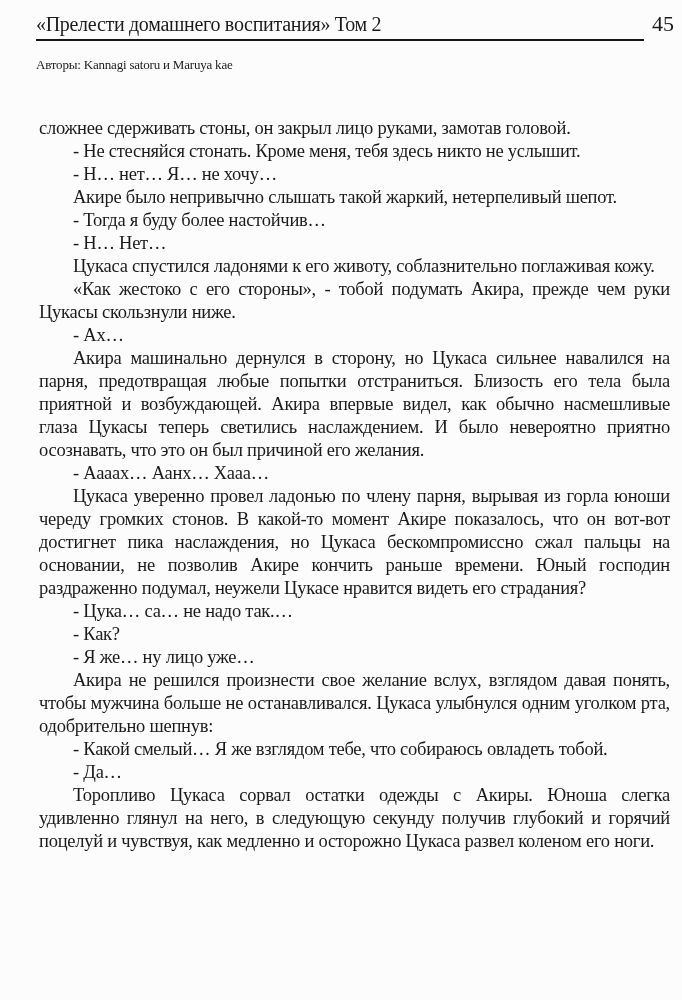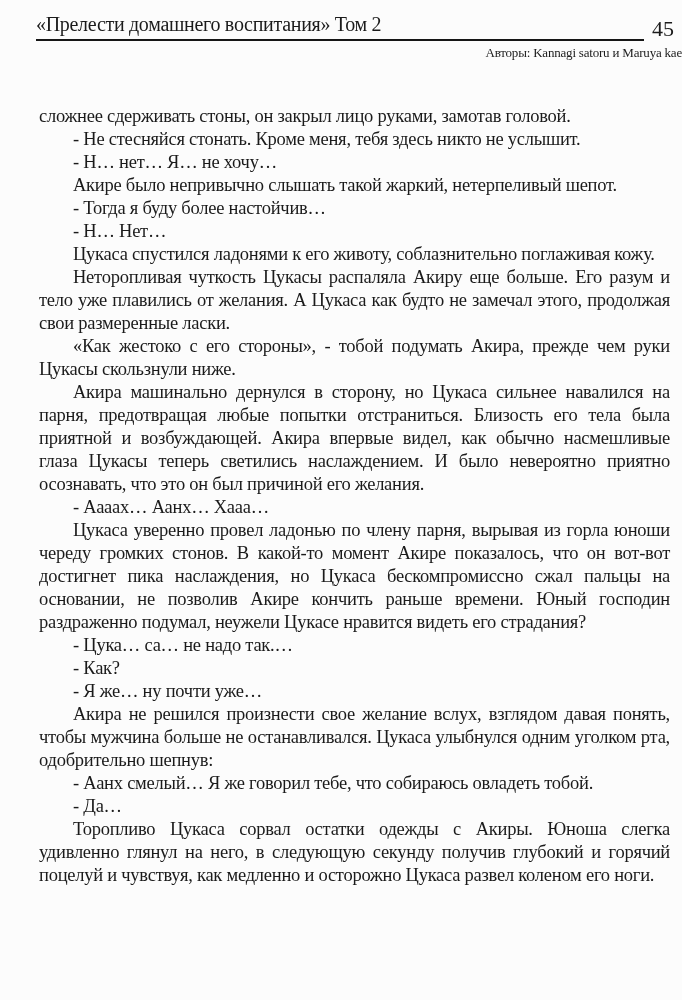--- a/index.html
+++ b/index.html
@@ -12,21 +12,21 @@
     width: 682px;
     height: 1000px;
     background: #fcfcfc;
     overflow: hidden;
     font-family: "Liberation Serif", "DejaVu Serif", serif;
     color: #1b1b1b;
     box-sizing: border-box;
   }
   .header {
     display: flex;
-    align-items: center;
+    align-items: flex-start;
     padding: 13px 6px 0 36px;
   }
   .title-wrap {
     flex: 1;
     border-bottom: 2px solid #161616;
     padding-bottom: 3px;
     white-space: nowrap;
   }
   .title {
     font-size: 20px;
@@ -34,24 +34,23 @@
   }
   .page-number {
     font-size: 22px;
     line-height: 1;
     margin-left: 8px;
     margin-bottom: -4px;
     padding-right: 2px;
   }
   .authors {
     padding-left: 36px;
-    margin-top: 4px;
+    margin-top: 16px;
     font-size: 13px;
     letter-spacing: -0.2px;
-    text-align: right;
   }
   .body-text {
     margin: 44px 12px 0 39px;
     text-align: justify;
     font-size: 18.5px;
     line-height: 23px;
     letter-spacing: -0.25px;
   }
   .para {
     margin: 0;
@@ -74,26 +73,26 @@
   <div class="authors">Авторы: Kannagi satoru и Maruya kae</div>
 
   <div class="body-text">
       <p class="para no-indent">сложнее сдерживать стоны, он закрыл лицо руками, замотав головой.</p>
       <p class="para">- Не стесняйся стонать. Кроме меня, тебя здесь никто не услышит.</p>
       <p class="para">- Н… нет… Я… не хочу…</p>
       <p class="para">Акире было непривычно слышать такой жаркий, нетерпеливый шепот.</p>
       <p class="para">- Тогда я буду более настойчив…</p>
       <p class="para">- Н… Нет…</p>
       <p class="para">Цукаса спустился ладонями к его животу, соблазнительно поглаживая кожу.</p>
-      <p class="para">Неторопливая чуткость Цукасы распаляла Акиру еще больше. Его разум и тело уже плавились от желания. А Цукаса как будто не замечал этого, продолжая свои размеренные ласки.</p>
       <p class="para">«Как жестоко с его стороны», - тобой подумать Акира, прежде чем руки Цукасы скользнули ниже.</p>
+      <p class="para">- Ах…</p>
       <p class="para">Акира машинально дернулся в сторону, но Цукаса сильнее навалился на парня, предотвращая любые попытки отстраниться. Близость его тела была приятной и возбуждающей. Акира впервые видел, как обычно насмешливые глаза Цукасы теперь светились наслаждением. И было невероятно приятно осознавать, что это он был причиной его желания.</p>
       <p class="para">- Аааах… Аанх… Хааа…</p>
       <p class="para">Цукаса уверенно провел ладонью по члену парня, вырывая из горла юноши череду громких стонов. В какой-то момент Акире показалось, что он вот-вот достигнет пика наслаждения, но Цукаса бескомпромиссно сжал пальцы на основании, не позволив Акире кончить раньше времени. Юный господин раздраженно подумал, неужели Цукасе нравится видеть его страдания?</p>
       <p class="para">- Цука… са… не надо так.…</p>
       <p class="para">- Как?</p>
-      <p class="para">- Я же… ну почти уже…</p>
+      <p class="para">- Я же… ну лицо уже…</p>
       <p class="para">Акира не решился произнести свое желание вслух, взглядом давая понять, чтобы мужчина больше не останавливался. Цукаса улыбнулся одним уголком рта, одобрительно шепнув:</p>
-      <p class="para">- Аанх смелый… Я же говорил тебе, что собираюсь овладеть тобой.</p>
+      <p class="para">- Какой смелый… Я же взглядом тебе, что собираюсь овладеть тобой.</p>
       <p class="para">- Да…</p>
       <p class="para">Торопливо Цукаса сорвал остатки одежды с Акиры. Юноша слегка удивленно глянул на него, в следующую секунду получив глубокий и горячий поцелуй и чувствуя, как медленно и осторожно Цукаса развел коленом его ноги.</p>
     </div>
 </div>
 
 </body></html>

